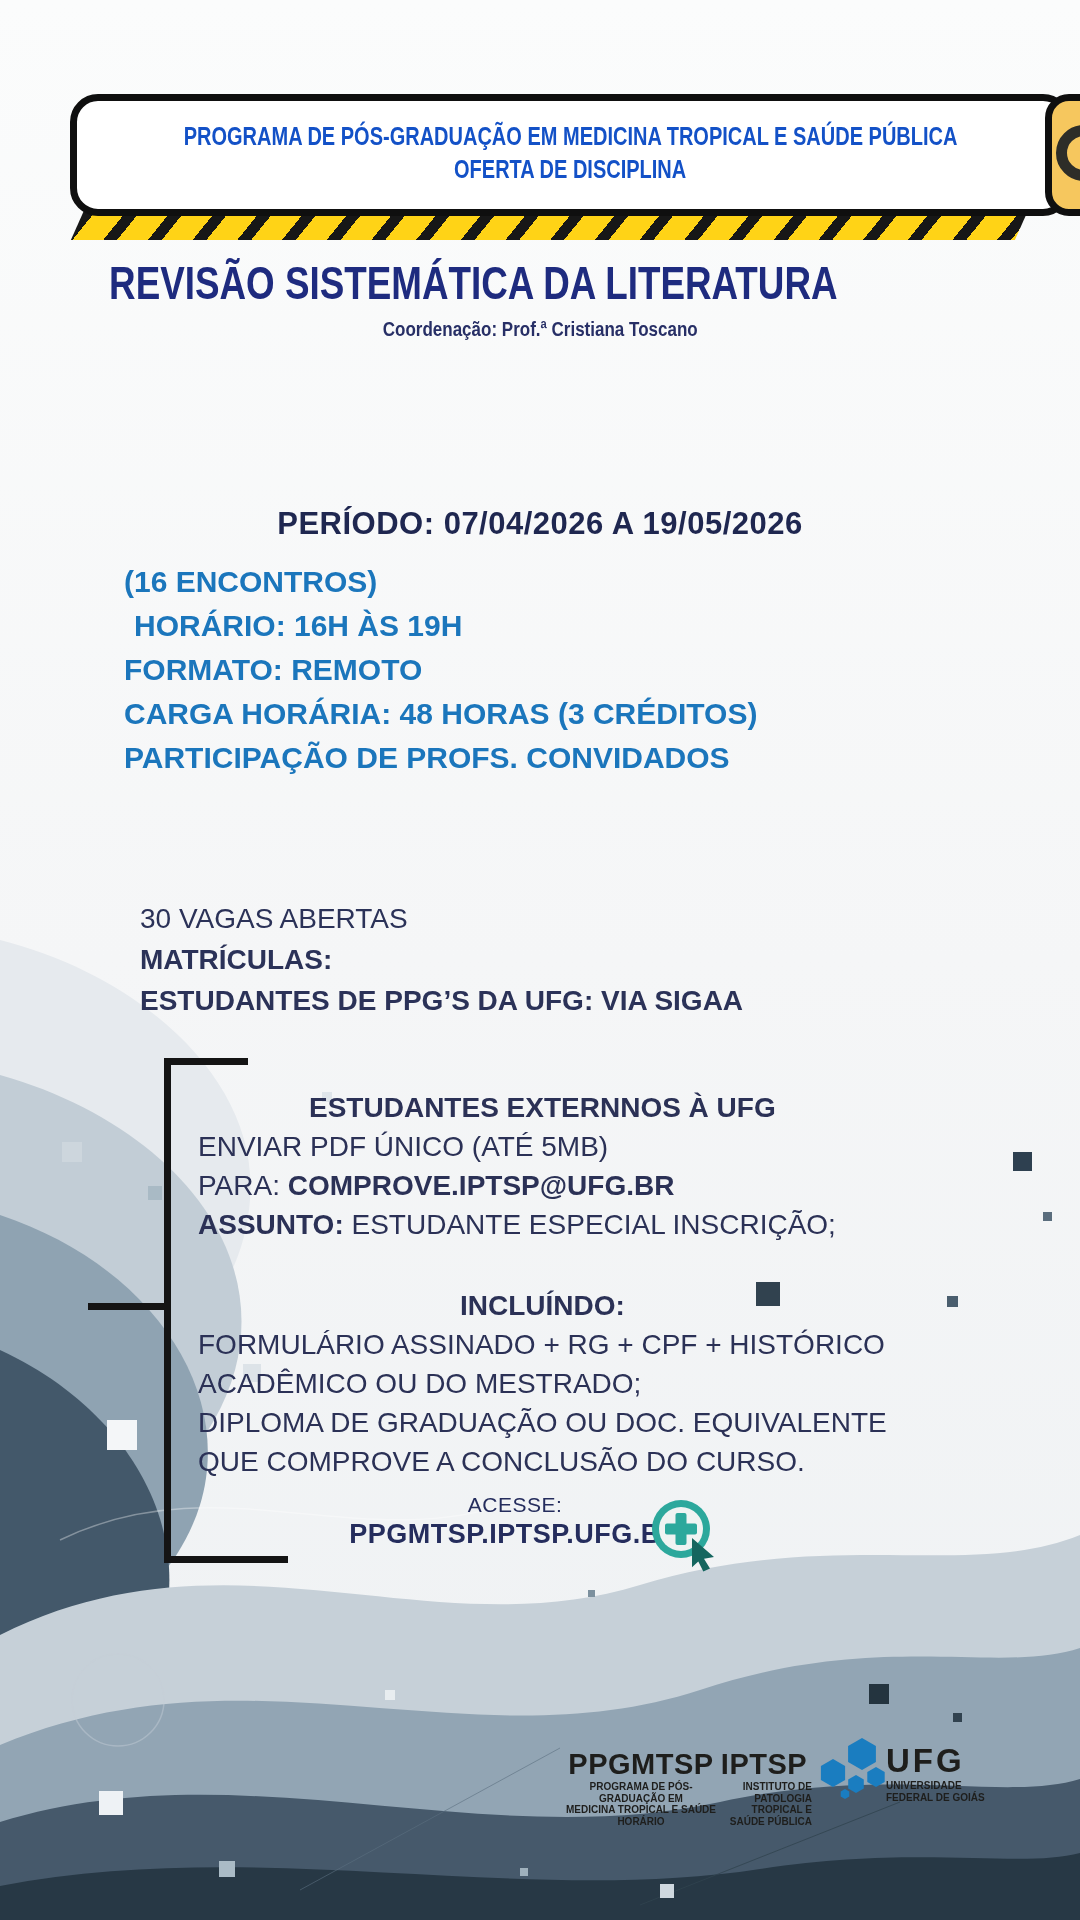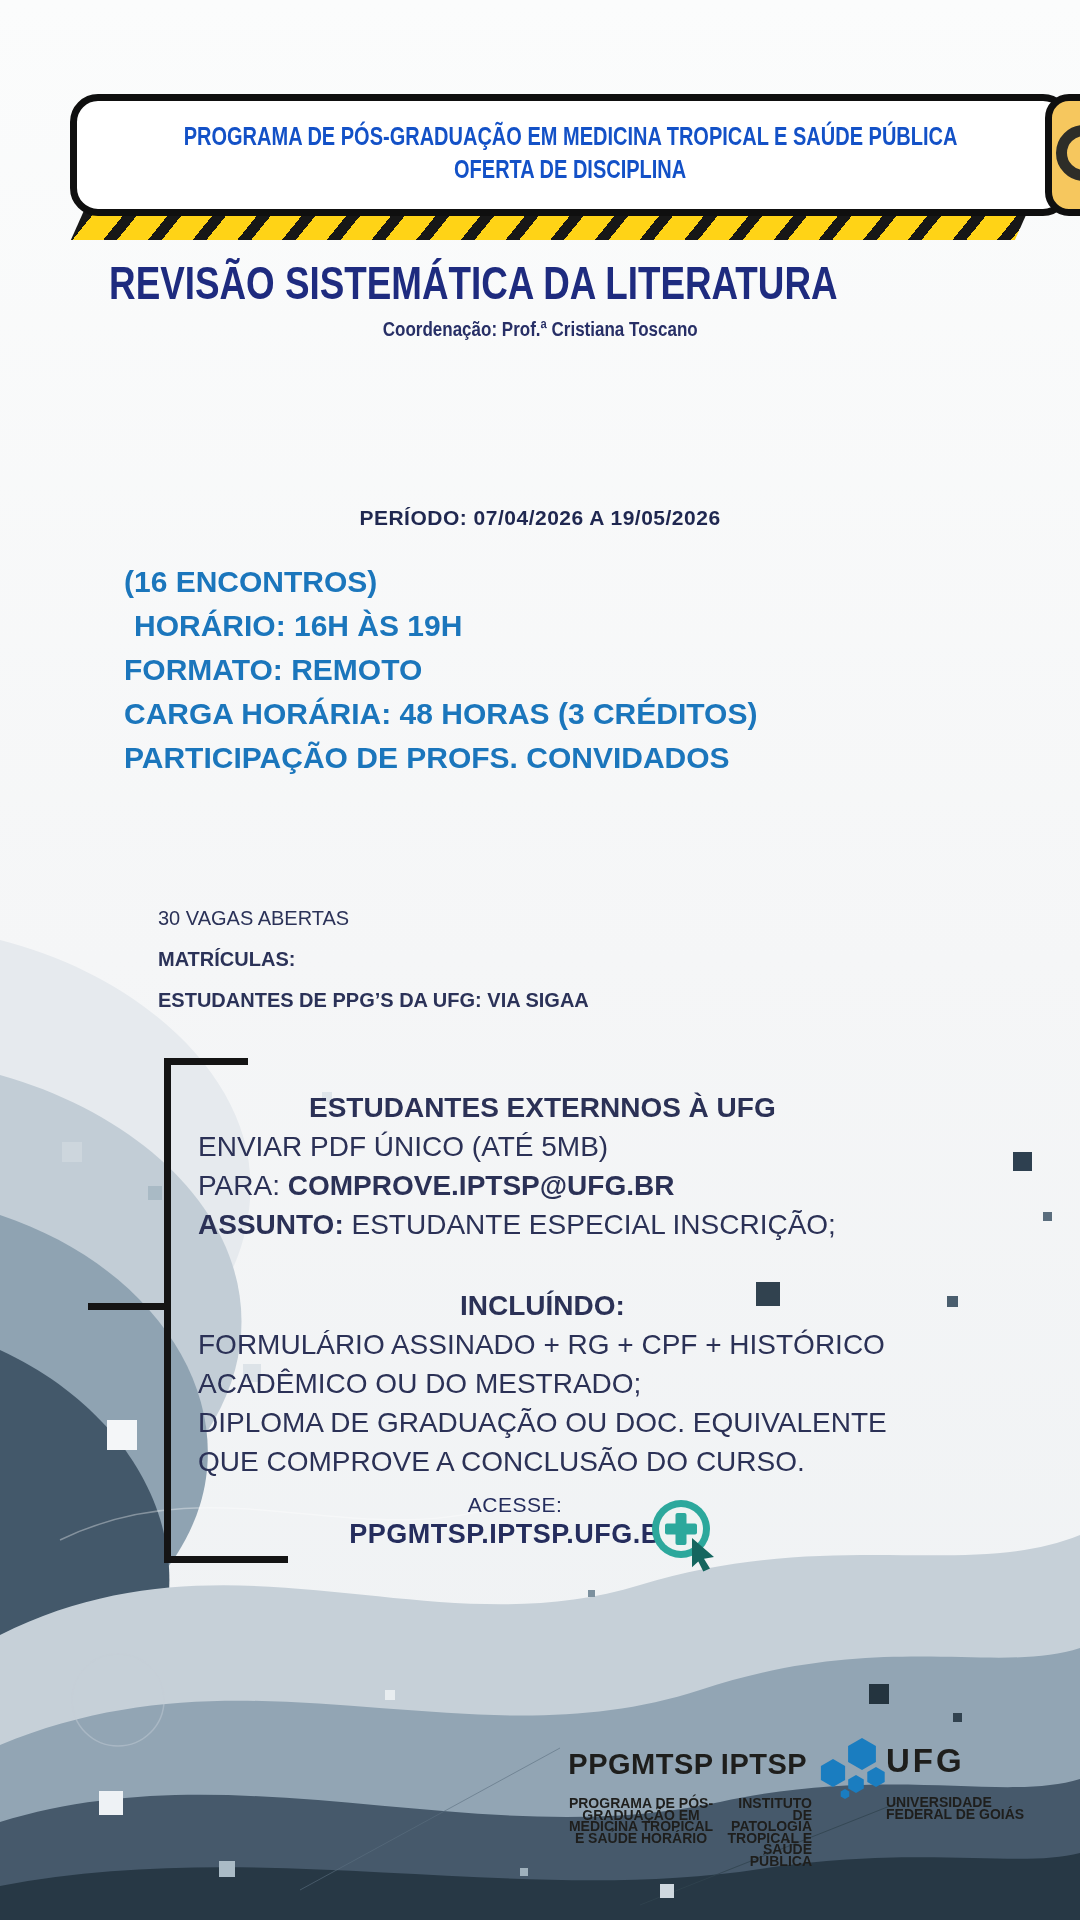--- a/index.html
+++ b/index.html
@@ -35,29 +35,29 @@
     border:11px solid #2d2d28;border-radius:50%;}
   .mag::after{content:"";position:absolute;left:43px;top:45px;width:24px;height:13px;
     background:#2d2d28;border-radius:7px;transform:rotate(45deg);transform-origin:2px 2px;}
 
   
   .title{left:0;right:0;top:256px;text-align:left;color:#1e2b7f;font-weight:bold;
     font-size:46px;z-index:2;margin-left:18px;}
   .coord{left:0;right:0;top:318px;text-align:center;color:#272f66;font-weight:bold;
     font-size:20px;z-index:2;}
   .period{left:0;right:0;top:506px;text-align:center;color:#1f2750;font-weight:bold;
-    font-size:21px;z-index:2;letter-spacing:0.5px;}
+    font-size:31px;z-index:2;letter-spacing:0.5px;}
 
   
   .details{left:124px;top:560px;z-index:2;color:#1b76bc;font-weight:bold;font-size:30px;}
   .details>div{height:44px;line-height:44px;}
   .details>div:nth-child(2){padding-left:10px;}
 
   
-  .enroll{left:158px;top:898px;z-index:2;color:#2b3258;font-size:20px;}
+  .enroll{left:140px;top:898px;z-index:2;color:#2b3258;font-size:28px;}
   .enroll>div{height:41px;line-height:41px;}
   .w400{font-weight:400;}.w700{font-weight:700;}
 
   
   .brk{background:#141414;z-index:2;}
 
   
   .external{left:198px;top:1088px;z-index:2;color:#2b3156;font-size:28px;}
   .external .ln{height:39px;line-height:39px;}
   .external .gap{height:42px;}
@@ -65,21 +65,21 @@
 
   
   .access{left:300px;top:1492px;width:430px;text-align:center;z-index:2;color:#252d5d;}
   .access .a1{font-size:21px;font-weight:normal;line-height:26px;letter-spacing:0.5px;}
   .access .a2{font-size:27px;font-weight:bold;line-height:32px;letter-spacing:0.5px;}
   .click-icon{left:650px;top:1498px;z-index:2;}
 
   
   .footer{z-index:2;color:#1e1e1c;}
   .lg-title{font-weight:bold;letter-spacing:0.5px;}
-  .lg-sub{font-weight:bold;font-size:14px;line-height:11.5px;margin-top:17px;}
+  .lg-sub{font-weight:bold;font-size:10px;line-height:11.5px;}
   .ppg{left:566px;top:1748px;width:150px;text-align:center;}
   .ppg .lg-title{font-size:29px;}
   .ipt{left:716px;top:1748px;width:96px;text-align:center;}
   .ipt .lg-title{font-size:29px;}
   .ipt .lg-sub{text-align:right;}
   .hexlogo{left:818px;top:1736px;}
   .ufg{left:886px;top:1742px;}
   .ufg .lg-title{font-size:33px;letter-spacing:3px;}
 </style>
 </head>

